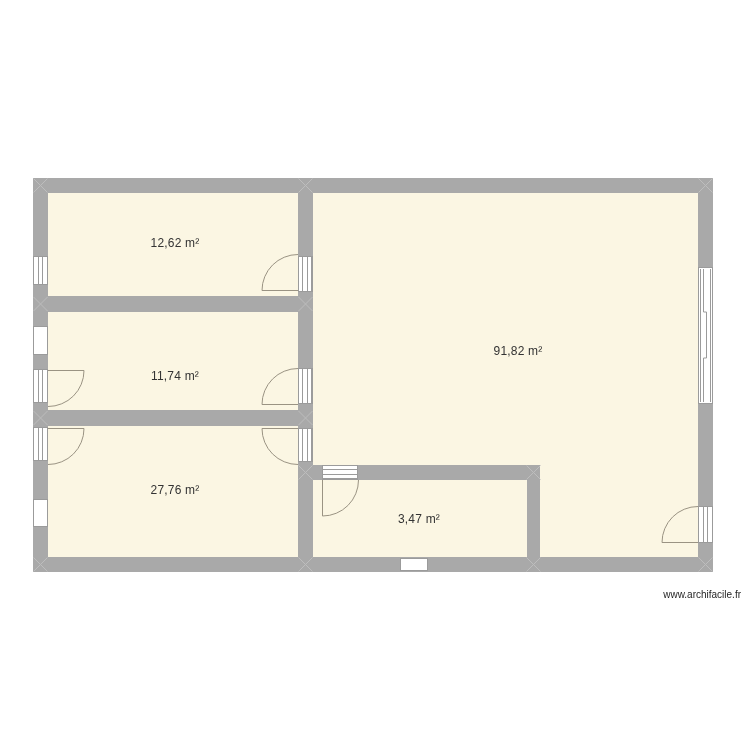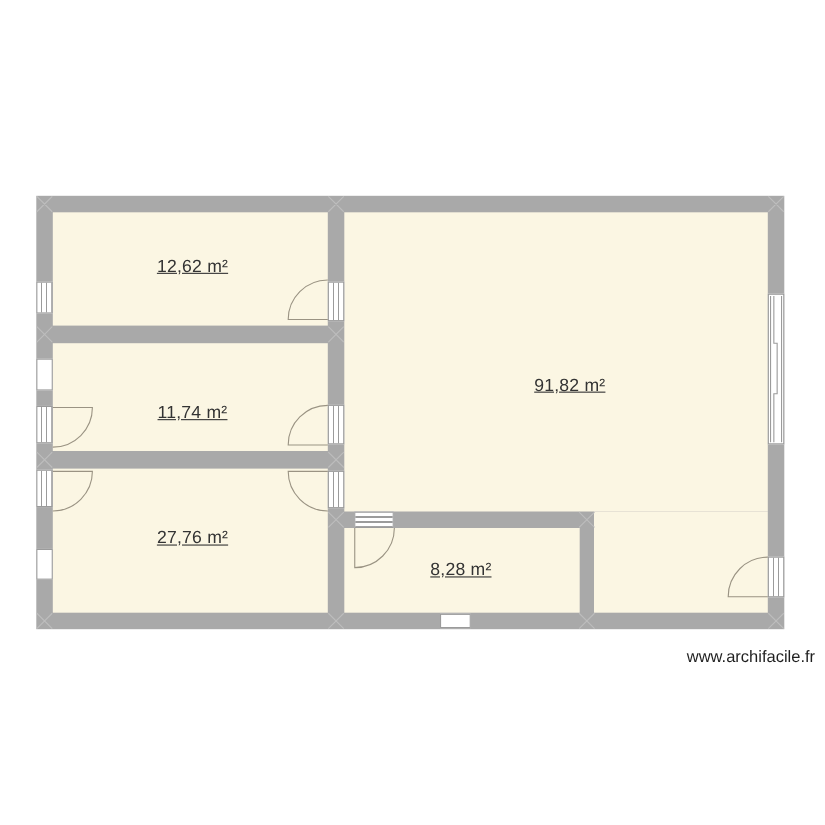--- a/index.html
+++ b/index.html
@@ -39,27 +39,27 @@
   .oI{left:322px;top:465px;width:36px;height:15px;}
   .oJ{left:400px;top:558px;width:28px;height:13px;}
   .oK{left:698px;top:267px;width:15px;height:137px;}
   .oL{left:698px;top:506px;width:15px;height:37px;}
   .overlay{position:absolute;left:0;top:0;width:750px;height:750px;z-index:5;pointer-events:none;}
   .door-arc{fill:none;stroke:var(--arc);stroke-width:1;}
   .slider-line{fill:none;stroke:var(--frame);stroke-width:1;}
   .junction{fill:none;stroke:var(--junction);stroke-width:1;}
   .room-label{
     position:absolute;transform:translate(-50%,-50%);z-index:6;
-    font-size:16px;color:var(--label);white-space:nowrap;letter-spacing:0.2px;text-decoration:underline;
+    font-size:12px;color:var(--label);white-space:nowrap;letter-spacing:0.2px;
   }
   .l1{left:175px;top:243px;} .l2{left:175px;top:376px;} .l3{left:175px;top:490px;}
   .l4{left:518px;top:351px;} .l5{left:419px;top:519px;}
   .watermark{
     position:absolute;right:9px;top:589px;z-index:6;
-    font-size:15px;color:var(--watermark);white-space:nowrap;
+    font-size:10px;color:var(--watermark);white-space:nowrap;
   }
 </style>
 </head>
 <body>
 
 <div class="canvas">
 
   <div class="plan-base"></div>
 
   <div class="floor f1"></div>
@@ -91,16 +91,16 @@
     <path class="door-arc" d="M 298 404.5 H 262 A 36 36 0 0 1 298 368.5"></path>
     <path class="door-arc" d="M 298 428.5 H 262 A 36 36 0 0 0 298 464.5"></path>
     <path class="door-arc" d="M 322.5 480 V 516 A 36 36 0 0 0 358.5 480"></path>
     <path class="door-arc" d="M 698 542.5 H 662 A 36 36 0 0 1 698 506.5"></path>
   </svg>
 
   <div class="room-label l1">12,62 m²</div>
   <div class="room-label l2">11,74 m²</div>
   <div class="room-label l3">27,76 m²</div>
   <div class="room-label l4">91,82 m²</div>
-  <div class="room-label l5">8,28 m²</div>
+  <div class="room-label l5">3,47 m²</div>
 
   <div class="watermark">www.archifacile.fr</div>
 </div>
 
 </body></html>

